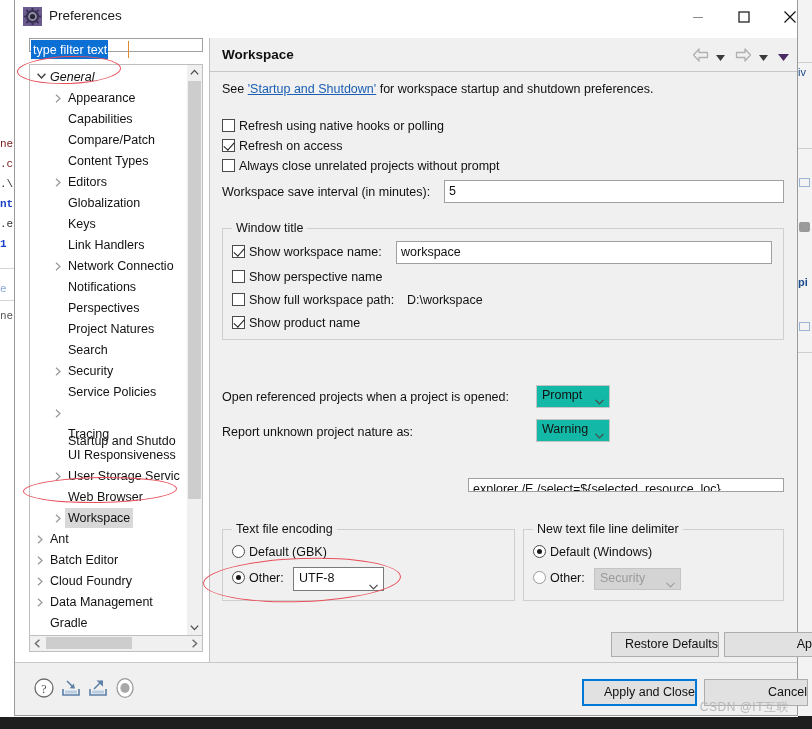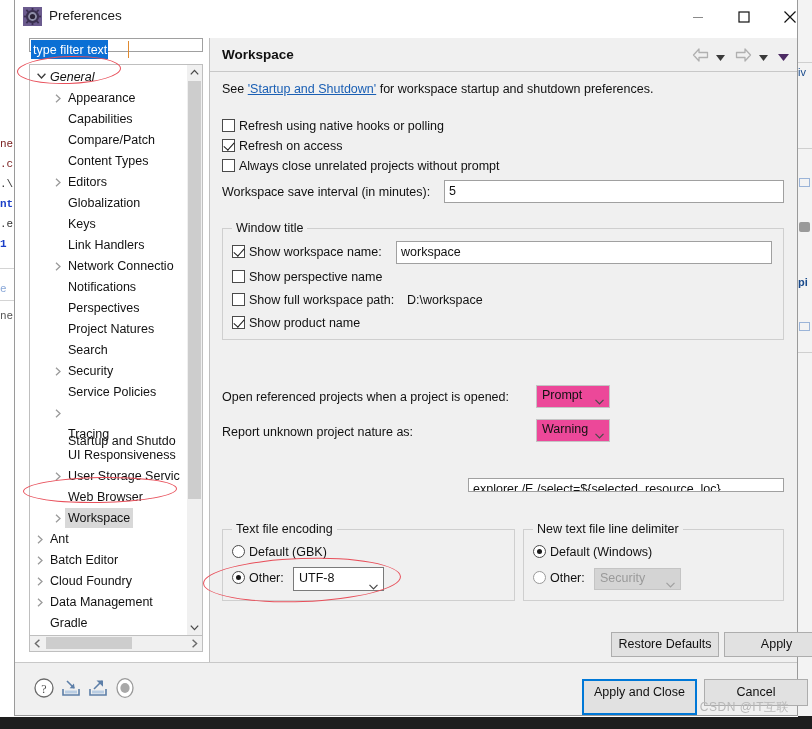--- a/index.html
+++ b/index.html
@@ -84,36 +84,36 @@
   .rd.dim{border-color:#9a9a9a;}
 
   .optrow{position:absolute;font-size:12.5px;color:#111;white-space:nowrap;}
   .optrow .t{margin-left:4px;}
 
   .lbltxt{position:absolute;font-size:12.5px;color:#111;white-space:nowrap;}
 
   .tinput{position:absolute;background:#fff;border:1px solid #a0a0a0;box-sizing:border-box;
     font-size:12.5px;color:#111;padding:2px 4px;line-height:16px;overflow:hidden;white-space:nowrap;}
 
-  .combo{position:absolute;background:#ec4899;border:1px solid #c4c4c4;box-sizing:border-box;
+  .combo{position:absolute;background:#14b8a6;border:1px solid #c4c4c4;box-sizing:border-box;
     font-size:12.5px;color:#111;line-height:19px;padding-left:5px;white-space:nowrap;}
   .combo .cv{display:inline-block;}
   .combo .cc{position:absolute;right:5px;top:6px;}
   .combo.white{background:#fff;border:1px solid #7a7a7a;}
   .combo.disabled{color:#9a9a9a;background:#d4d4d4;border-color:#c4c4c4;}
 
   
   .grp{position:absolute;border:1px solid #cfcfcf;box-sizing:border-box;}
   .grp > .gtitle{position:absolute;top:-8px;left:9px;background:#f0f0f0;padding:0 4px;
     font-size:12.5px;color:#111;}
 
   
   .btn{position:absolute;background:#e1e1e1;border:1px solid #adadad;box-sizing:border-box;
     font-size:12.5px;color:#111;text-align:center;cursor:default;}
-  .btn span{display:block;}
+  .btn span{display:block;text-align:right;}
   .btn.default{background:#e1e1e1;border:2px solid #0078d7;}
 
   
   .botbar{position:absolute;left:0;top:662px;width:782px;height:53px;background:#f0f0f0;
     border-top:1px solid #c8c8c8;box-sizing:border-box;}
   .ic{position:absolute;top:14px;width:22px;height:22px;}
   .watermark{position:absolute;right:8px;top:36px;font-size:12px;color:#b8b8b8;letter-spacing:.5px;}
 
   
   .ann{position:absolute;border:1.7px solid #e8505b;border-radius:50%;
@@ -537,21 +537,21 @@
           <rect x="5" y="13.5" width="12" height="3" fill="#b9cde3"></rect>
         </svg>
       </div>
       <div class="ic" style="left:99px;">
         <svg width="22" height="22" viewBox="0 0 22 22">
           <ellipse cx="11" cy="11" rx="8" ry="9.3" fill="#fff" stroke="#9a9a9a" stroke-width="1.3"></ellipse>
           <ellipse cx="11" cy="11" rx="4.6" ry="5" fill="#a8a8a8"></ellipse>
         </svg>
       </div>
 
-      <div class="btn default" style="left:567px;top:16px;width:115px;height:36px;line-height:23px;">
+      <div class="btn default" style="left:567px;top:16px;width:115px;height:27px;line-height:23px;">
         <span>Apply and Close</span>
       </div>
       <div class="btn" style="left:689px;top:16px;width:104px;height:27px;line-height:25px;">
         <span>Cancel</span>
       </div>
 
       <div class="watermark">CSDN @IT互联</div>
     </div>
 
     <div class="ann" style="left:2px;top:56px;width:102px;height:26px;transform:rotate(-2deg);"></div>

